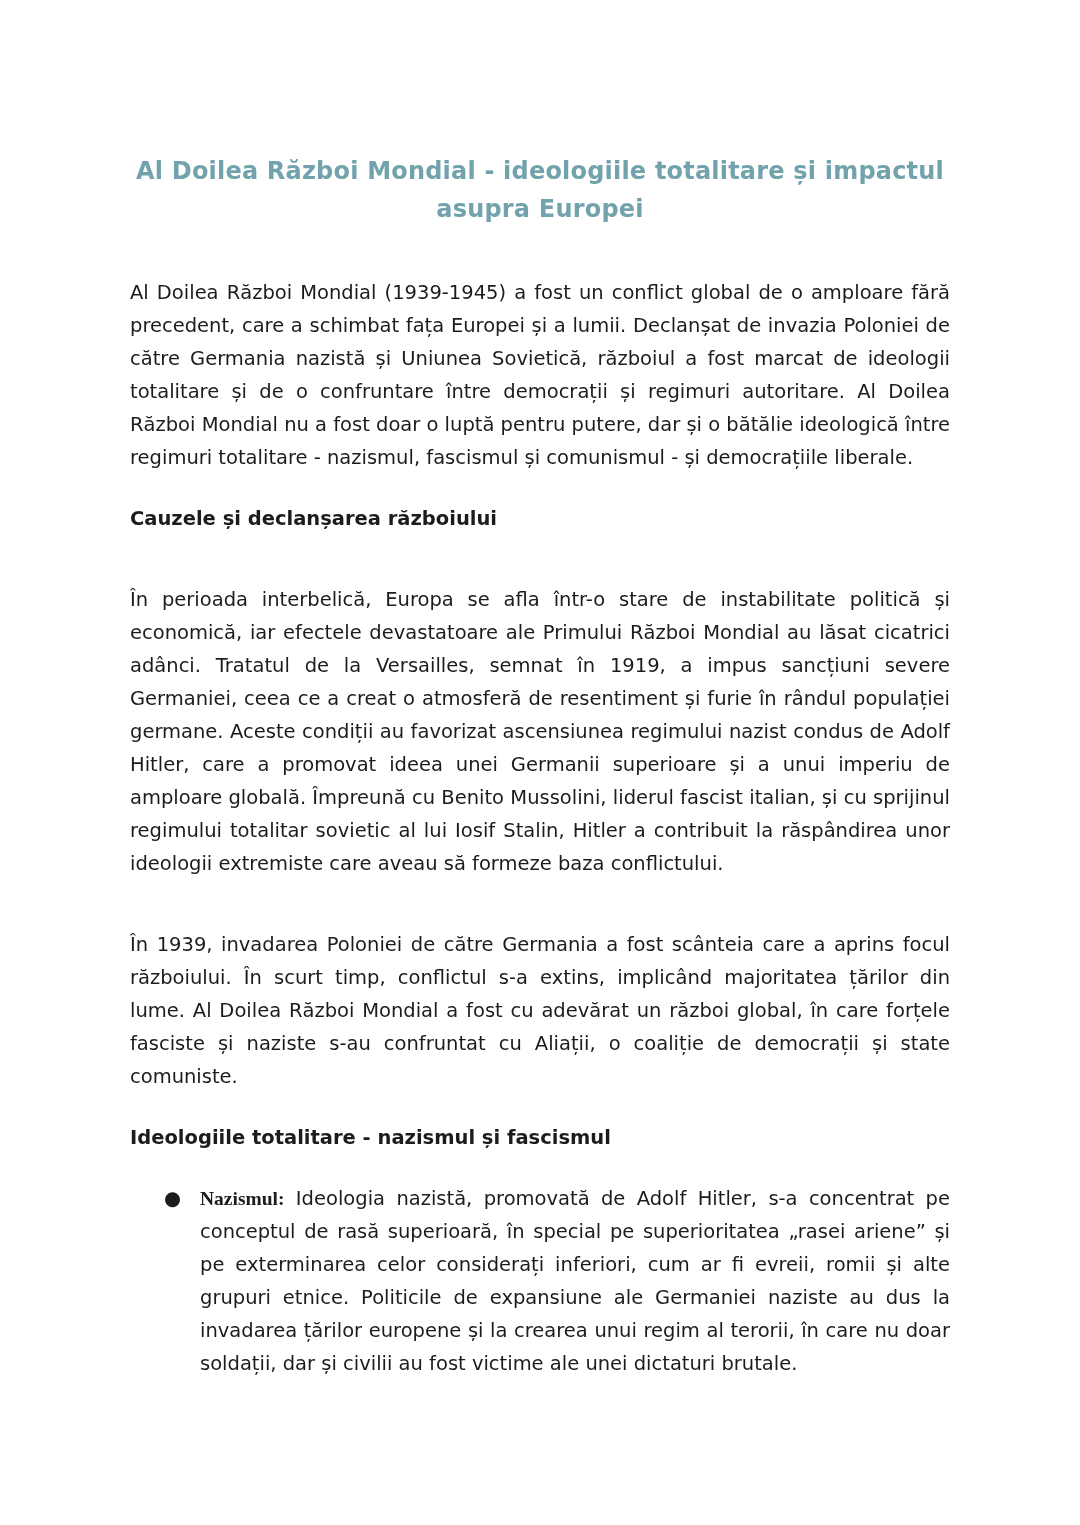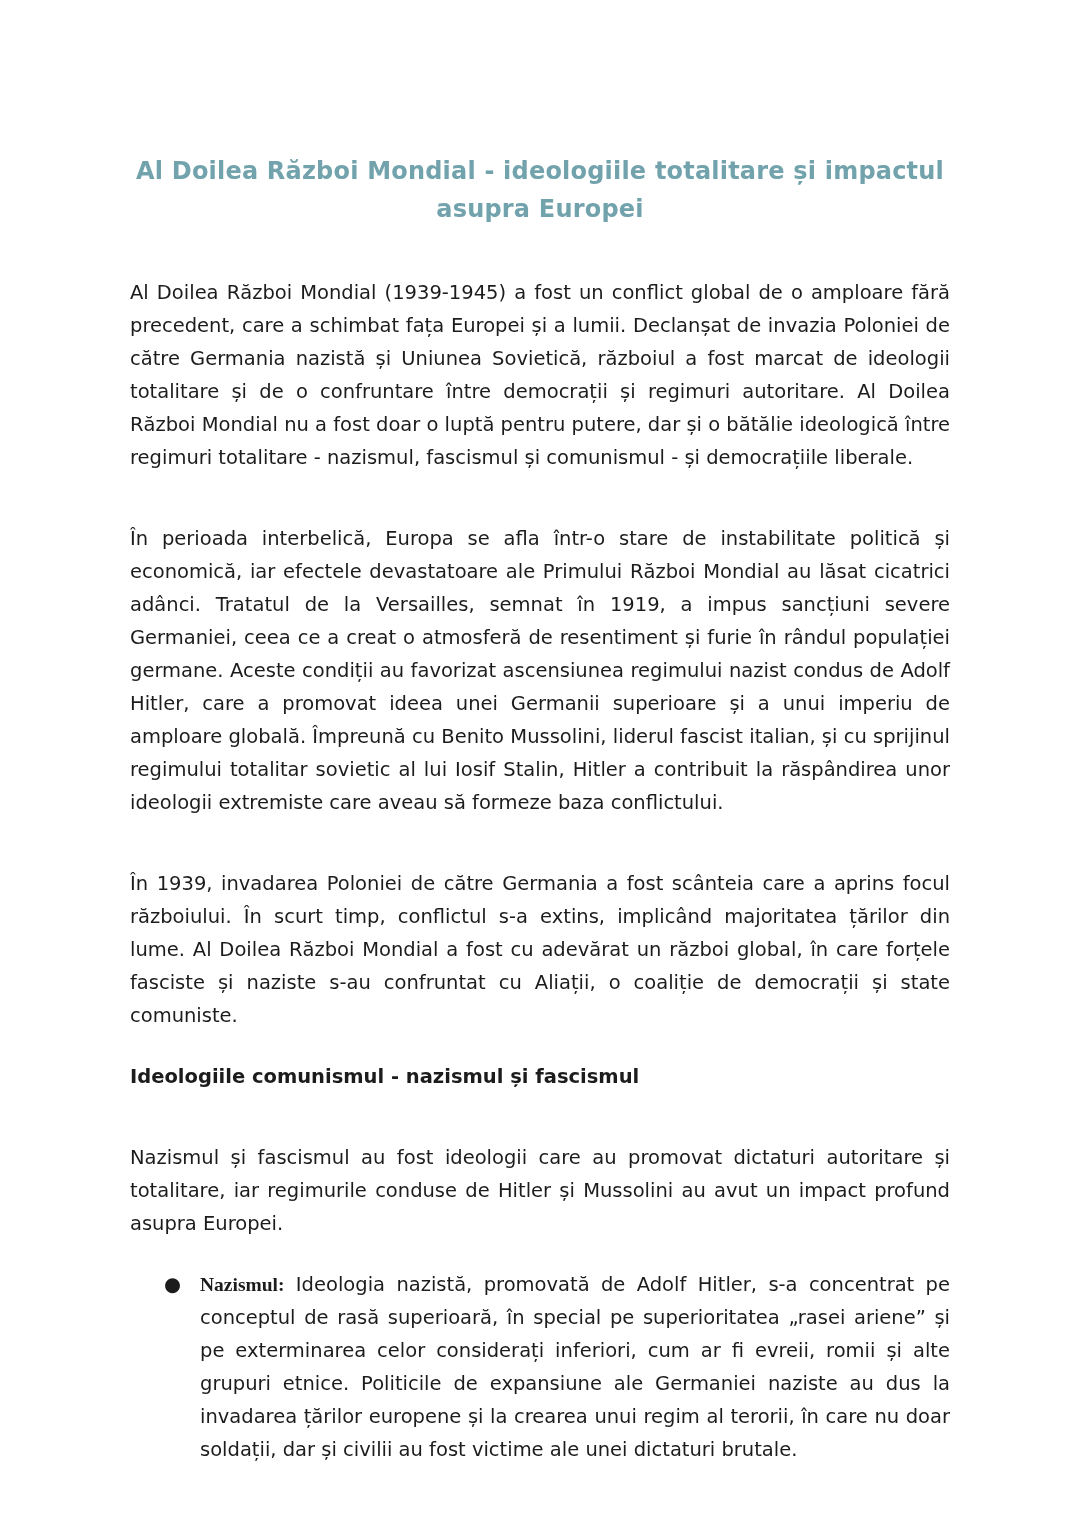--- a/index.html
+++ b/index.html
@@ -68,28 +68,28 @@
 </style>
 </head>
 <body>
 
 <div class="page">
 
   <h1 class="doc-title">Al Doilea Război Mondial - ideologiile totalitare și impactul asupra Europei</h1>
 
   <p class="para">Al Doilea Război Mondial (1939-1945) a fost un conflict global de o amploare fără precedent, care a schimbat fața Europei și a lumii. Declanșat de invazia Poloniei de către Germania nazistă și Uniunea Sovietică, războiul a fost marcat de ideologii totalitare și de o confruntare între democrații și regimuri autoritare. Al Doilea Război Mondial nu a fost doar o luptă pentru putere, dar și o bătălie ideologică între regimuri totalitare - nazismul, fascismul și comunismul - și democrațiile liberale.</p>
 
+  <h2 class="section-heading">Cauzele și declanșarea războiului</h2>
 
   <p class="para">În perioada interbelică, Europa se afla într-o stare de instabilitate politică și economică, iar efectele devastatoare ale Primului Război Mondial au lăsat cicatrici adânci. Tratatul de la Versailles, semnat în 1919, a impus sancțiuni severe Germaniei, ceea ce a creat o atmosferă de resentiment și furie în rândul populației germane. Aceste condiții au favorizat ascensiunea regimului nazist condus de Adolf Hitler, care a promovat ideea unei Germanii superioare și a unui imperiu de amploare globală. Împreună cu Benito Mussolini, liderul fascist italian, și cu sprijinul regimului totalitar sovietic al lui Iosif Stalin, Hitler a contribuit la răspândirea unor ideologii extremiste care aveau să formeze baza conflictului.</p>
 
   <p class="para">În 1939, invadarea Poloniei de către Germania a fost scânteia care a aprins focul războiului. În scurt timp, conflictul s-a extins, implicând majoritatea țărilor din lume. Al Doilea Război Mondial a fost cu adevărat un război global, în care forțele fasciste și naziste s-au confruntat cu Aliații, o coaliție de democrații și state comuniste.</p>
 
-  <h2 class="section-heading">Ideologiile comunismul - nazismul și fascismul</h2>
+  <h2 class="section-heading">Ideologiile totalitare - nazismul și fascismul</h2>
 
-  <p class="para">Nazismul și fascismul au fost ideologii care au promovat dictaturi autoritare și totalitare, iar regimurile conduse de Hitler și Mussolini au avut un impact profund asupra Europei.</p>
 
   <ul class="bullet-list">
     <li>
       <span class="bullet-dot">●</span><span class="bullet-label">Nazismul:</span><span> Ideologia nazistă, promovată de Adolf Hitler, s-a concentrat pe conceptul de rasă superioară, în special pe superioritatea „rasei ariene” și pe exterminarea celor considerați inferiori, cum ar fi evreii, romii și alte grupuri etnice. Politicile de expansiune ale Germaniei naziste au dus la invadarea țărilor europene și la crearea unui regim al terorii, în care nu doar soldații, dar și civilii au fost victime ale unei dictaturi brutale.</span>
     </li>
   </ul>
 
 </div>
 
 </body></html>

